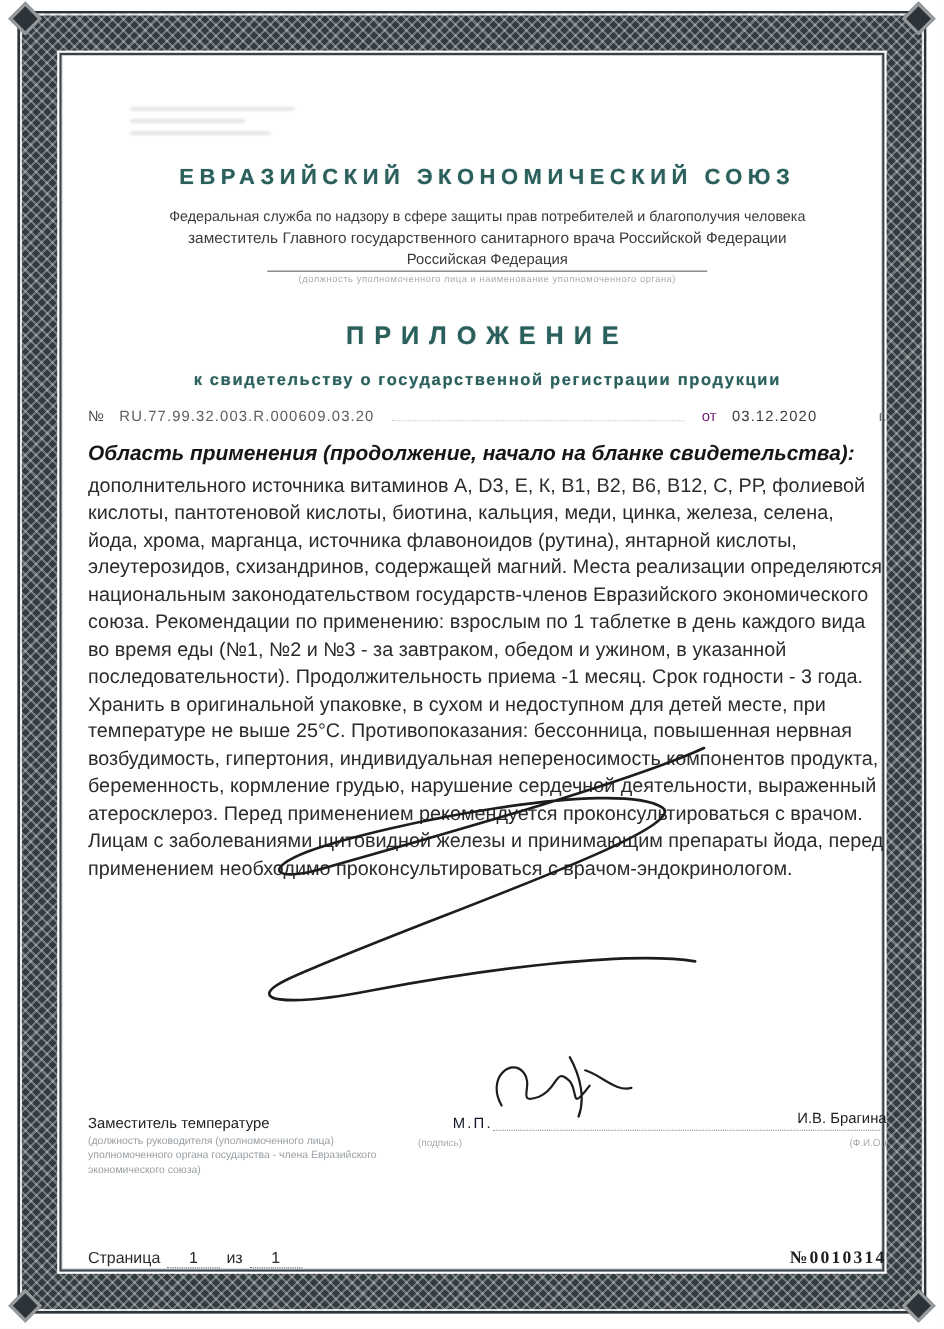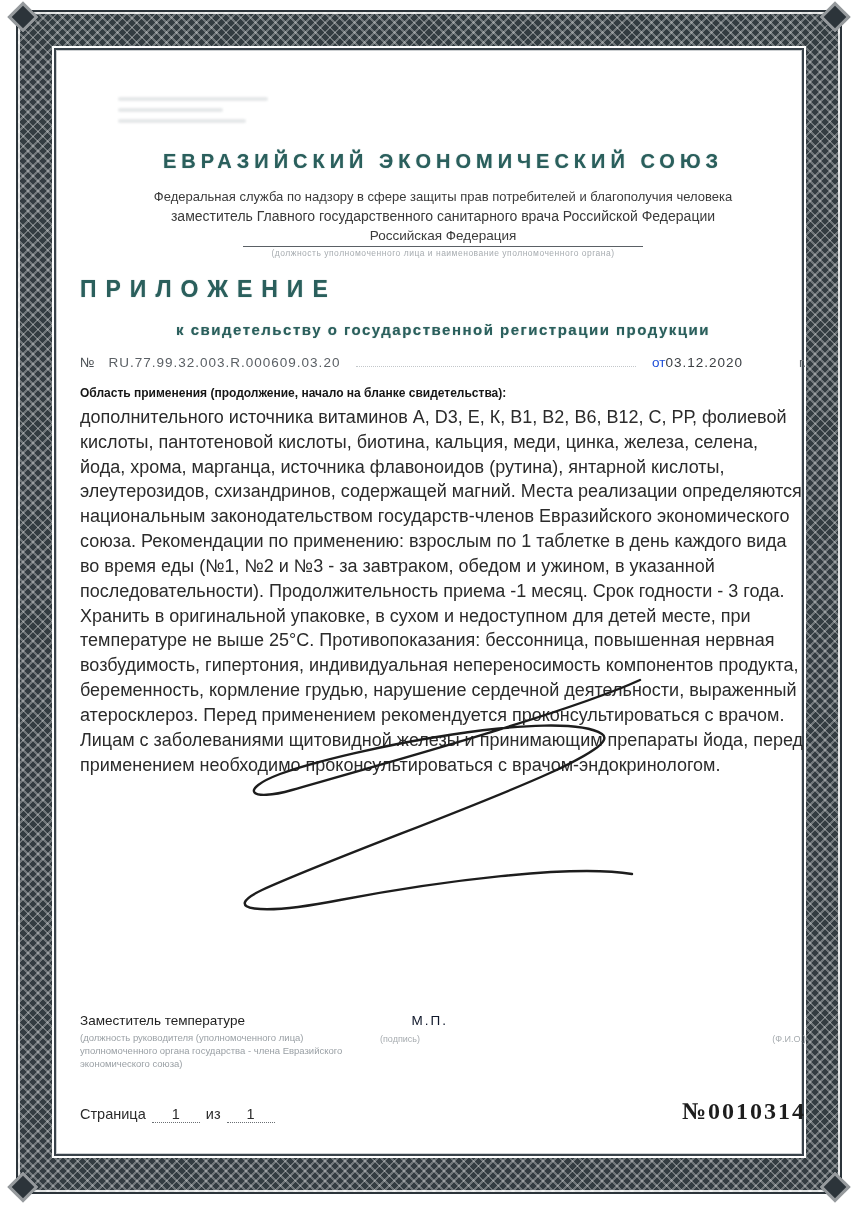--- a/index.html
+++ b/index.html
@@ -47,39 +47,39 @@
     text-shadow:0 0 1px rgba(42,95,92,.55);
     margin-bottom:16px;
   }
   .svc{font-size:13px;color:#3a3a3a;margin-bottom:4px;}
   .ofc{font-size:14px;color:#3a3a3a;margin-bottom:4px;}
   .cty{font-size:13.5px;color:#3a3a3a;}
   .rule{width:400px;margin:3px auto 1px auto;border-top:1.5px solid #5a6065;}
   .cap{font-size:8.5px;color:#a7acb0;letter-spacing:.5px;}
 
   .title{
-    margin-top:18px;
+    text-align:center;margin-top:34px;
     font-size:23px;font-weight:bold;letter-spacing:9px;color:#2a5f5c;
     text-shadow:0 0 1px rgba(42,95,92,.55);
   }
   .subtitle{
     text-align:center;margin-top:18px;
     font-size:15px;font-weight:bold;letter-spacing:1.5px;color:#2a5f5c;
     text-shadow:0 0 1px rgba(42,95,92,.5);
   }
 
   .regrow{display:flex;align-items:baseline;margin-top:16px;font-size:13.5px;}
   .regrow .no{color:#4a4f53;margin-right:14px;}
   .regrow .num{color:#5b6065;letter-spacing:1px;}
   .regrow .dots{flex:1;border-bottom:1px dotted #c3c7ca;margin:0 16px 3px 16px;height:12px;}
-  .regrow .ot{color:#1d4ed8;}
+  .regrow .ot{color:#701a75;margin-right:14px;}
   .regrow .date{color:#3a3e42;letter-spacing:1px;}
   .regrow .g{margin-left:56px;color:#6a6f73;}
 
-  .sect{margin-top:16px;font-size:12px;font-weight:bold;color:#161616;}
+  .sect{margin-top:16px;font-size:19px;font-weight:bold;color:#161616;font-style:italic;}
   .bodytext{
     margin-top:5px;font-size:18px;line-height:1.38;color:#2b2b2b;
     text-align:left;
   }
 
   .flourish{position:absolute;left:140px;top:640px;pointer-events:none;}
   .smallsig{position:absolute;left:-14px;top:-34px;}
 
   .footer{position:absolute;left:80px;right:52px;top:982px;font-size:13.5px;}
   .sign-row{display:flex;align-items:flex-end;height:46px;}
@@ -90,21 +90,21 @@
 
   .caps-row{display:flex;margin-top:4px;}
   .poscap{width:300px;font-size:9.5px;line-height:1.35;color:#9aa0a5;}
   .sigcap{flex:1;text-align:left;font-size:9px;color:#a7acb0;padding-top:2px;}
   .namecap{width:120px;text-align:right;font-size:9px;color:#a7acb0;padding-top:2px;}
 
   .page-row{display:flex;align-items:baseline;margin-top:28px;font-size:14.5px;color:#2b2b2b;text-align:center;}
   .pgnum{border-bottom:1px dotted #6a6f73;padding:0 20px;margin:0 6px;}
   .docnum{
     margin-left:auto;font-family:"Liberation Serif", serif;
-    font-size:24px;font-weight:bold;letter-spacing:2px;color:#1d1d1d;
+    font-size:16px;font-weight:bold;letter-spacing:2px;color:#1d1d1d;margin-top:37px;
   }
 </style>
 </head>
 <body>
 
 <div class="page">
 
   <div class="frame-outer">
     <div class="corner tl"></div>
     <div class="corner tr"></div>
@@ -155,20 +155,29 @@
              C 492 114, 232 200, 122 250
              C 80 270, 118 276, 200 260
              C 300 241, 432 224, 492 234" fill="none" stroke="#1d1d1d" stroke-width="2.4" stroke-linecap="round"></path>
   </svg>
 
   <div class="footer">
 
     <div class="sign-row">
       <div class="pos">Заместитель температуре</div>
       <div class="seal">М.П.</div>
+      <div class="sigarea">
+        <svg class="smallsig" width="150" height="70" viewBox="0 0 150 70">
+          <path d="M 22 52 C 8 28, 30 8, 42 22 C 52 34, 34 52, 56 44
+                   C 74 37, 70 16, 84 30 C 92 40, 84 58, 102 34
+                   M 84 8 C 94 26, 98 46, 92 62
+                   M 98 20 C 112 24, 126 40, 140 36" fill="none" stroke="#1d1d1d" stroke-width="2" stroke-linecap="round"></path>
+        </svg>
+        <span class="name">И.В. Брагина</span>
+      </div>
     </div>
 
     <div class="caps-row">
       <div class="poscap">(должность руководителя (уполномоченного лица) уполномоченного органа государства - члена Евразийского экономического союза)</div>
       <div class="sigcap">(подпись)</div>
       <div class="namecap">(Ф.И.О.)</div>
     </div>
 
     <div class="page-row">
       <span>Страница</span>

